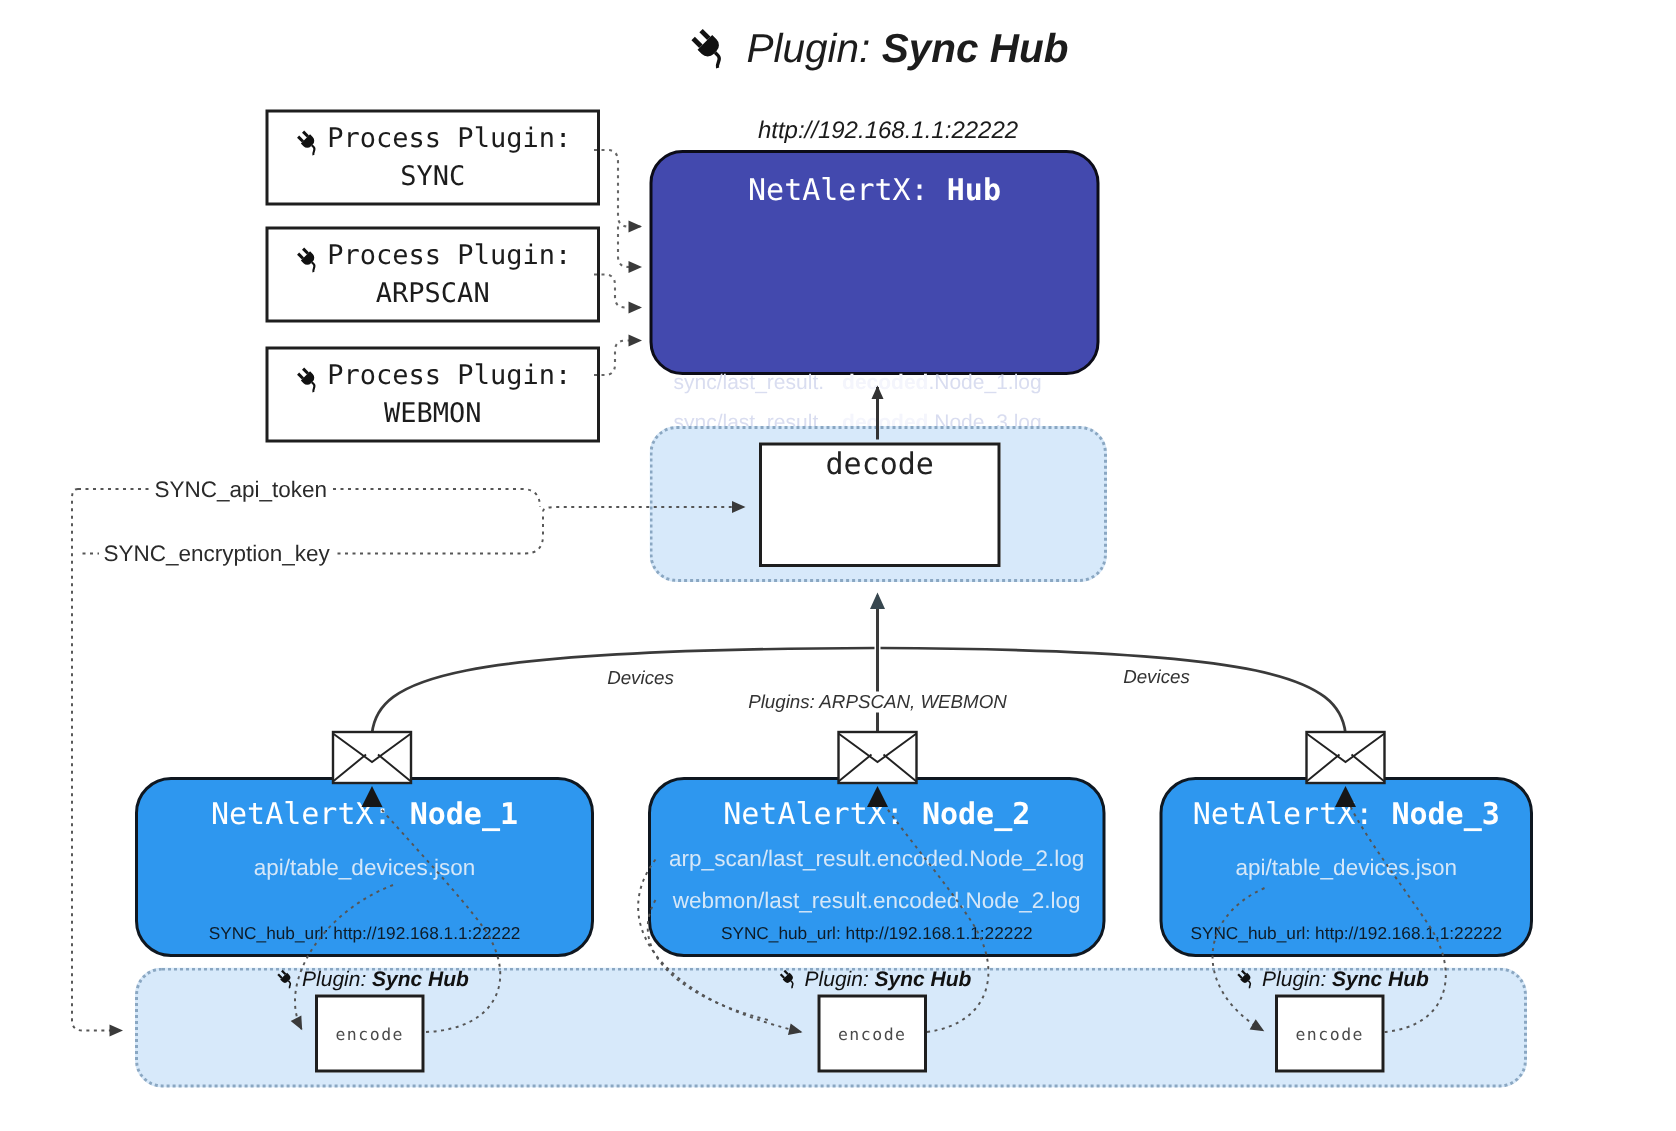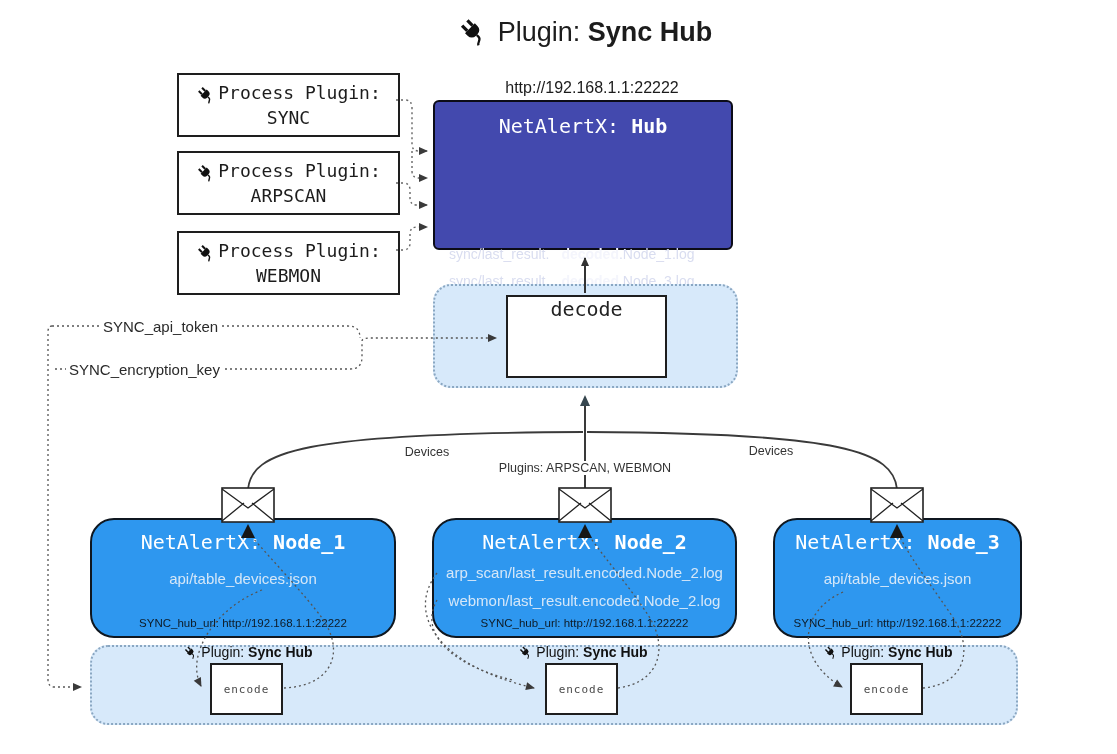--- a/index.html
+++ b/index.html
@@ -4,36 +4,36 @@
 <style>
   html,body{margin:0;padding:0;background:#ffffff;}
   body{font-family:"Liberation Sans",sans-serif;color:#1c1c1c;}
   .canvas{position:relative;width:1117px;height:754px;background:#fff;overflow:hidden;}
   .layer{position:absolute;left:0;top:0;width:1117px;height:754px;}
   .boxes{z-index:1;}
   .wires{z-index:2;pointer-events:none;}
   .labels{z-index:3;pointer-events:none;}
   .mono{font-family:"DejaVu Sans Mono",monospace;}
   .abs{position:absolute;}
-  .ctr{transform:translateX(-50%);}
+  .ctr{transform:translateX(-50%);font-style:italic;}
 
   
   .title{top:16px;left:585px;display:flex;align-items:center;gap:8px;font-size:27px;white-space:nowrap;}
   .title b{font-weight:800;}
 
   
   .pbox{left:177px;width:219px;height:60px;background:#fff;border:2px solid #1e1e1e;
         display:flex;flex-direction:column;align-items:center;justify-content:center;
         font-size:18px;line-height:25px;}
   .pbox .l1{display:flex;align-items:flex-end;gap:2px;}
 
   
   .huburl{top:79px;left:592px;font-size:16px;color:#1b1b1b;white-space:nowrap;}
   .hub{left:433px;top:100px;width:300px;height:150px;background:#4349ae;border:2px solid #0c0c18;
-       border-radius:6px;box-sizing:border-box;}
+       border-radius:22px;box-sizing:border-box;}
   .hub .htitle{position:absolute;top:12px;left:0;width:100%;text-align:center;color:#fff;
        font-size:20px;}
   .hubrow{position:absolute;left:14px;white-space:nowrap;font-size:14px;color:#d9ddf0;}
   .hubrow b{color:#f4f5fc;margin-left:12px;}
 
   
   .panel{background:#d7e9fa;border:2px dotted #8aa7c2;border-radius:18px;box-sizing:border-box;}
   .decpanel{left:433px;top:284px;width:305px;height:104px;}
   .decbox{left:506px;top:295px;width:161px;height:83px;background:#fff;border:2px solid #1e1e1e;
           box-sizing:border-box;display:flex;align-items:flex-start;justify-content:center;font-size:20px;color:#222;}

